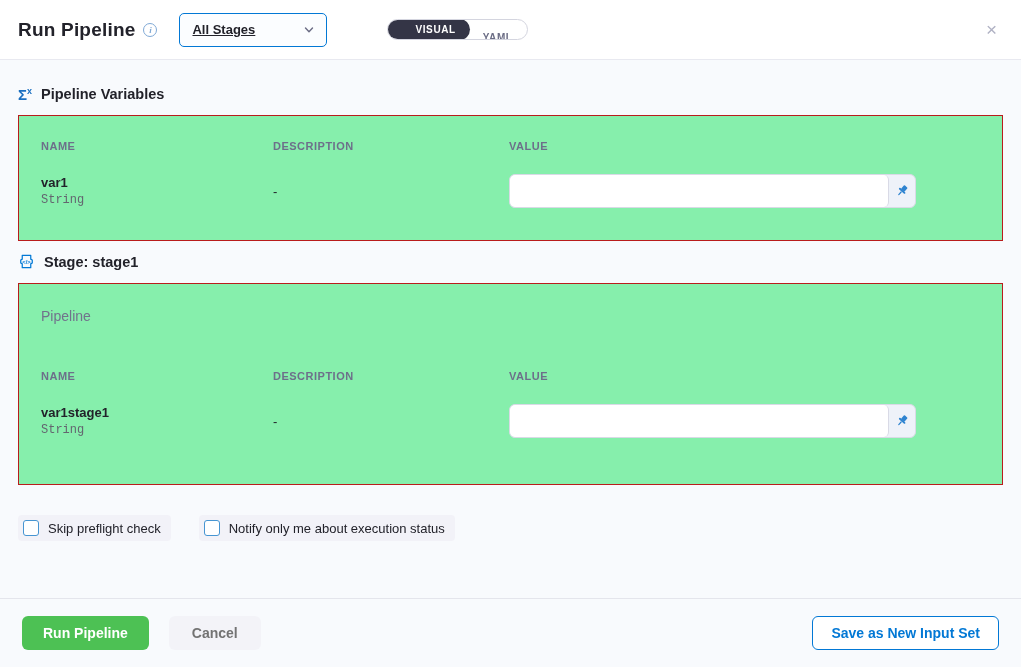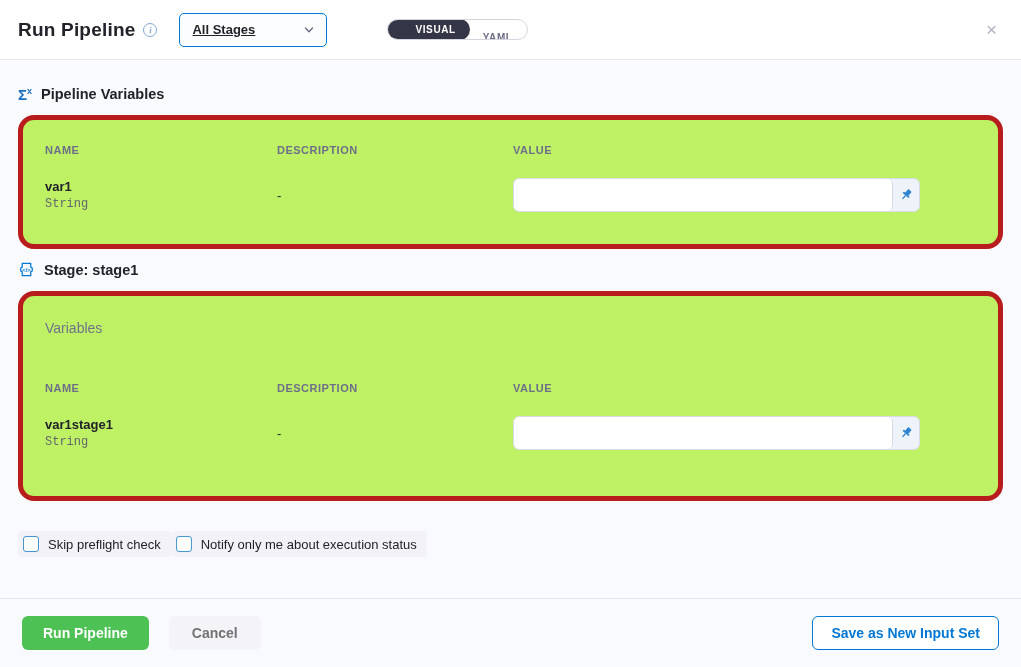--- a/index.html
+++ b/index.html
@@ -29,38 +29,38 @@
              padding:2px 4px; margin-right:2px; }
 
   
   .content { flex:1 1 auto; background:#f8fafd; padding:14px 18px 0; overflow:hidden; }
   .sect-head { display:flex; align-items:center; gap:9px; margin-top:12px; }
   .sect-head .txt { font-size:14.5px; font-weight:600; color:#22222a; }
   .sigma { color:#1b6fc0; font-weight:bold; font-size:15px; line-height:1; }
   .sigma sup { font-size:9px; font-weight:bold; }
   .stage-ic { width:17px; height:17px; display:block; }
 
-  .card { background:#bef264; border:5px solid #b91c1c; border-radius:16px; margin-top:13px; padding:24px 22px 26px; }
+  .card { background:#86efac; border:1px solid #b91c1c; border-radius:0; margin-top:13px; padding:24px 22px 26px; }
   .card-sub { font-size:14px; color:#71738c; margin-bottom:46px; }
 
   .var-table { display:grid; grid-template-columns:232px 236px 1fr; align-items:center; }
   .th { font-size:11px; font-weight:bold; letter-spacing:.5px; color:#6d6f8a; }
   .trow { margin-top:22px; }
   .vname { font-size:13px; font-weight:bold; color:#22222a; }
   .vtype { font-size:12px; color:#63656f; margin-top:3px;font-family:Liberation Mono, monospace; }
   .vdesc { font-size:13px; color:#22222a; }
 
   .input-group { display:flex; max-width:407px; height:34px; border:1px solid #d9dae6; border-radius:6px;
                  background:#eef2f9; overflow:hidden; }
   .input-group input { flex:1 1 auto; border:none; border-right:1px solid #d9dae6; border-radius:5px;
                        background:#fff; outline:none; padding:0 10px; font-size:13px;
                        font-family:"Liberation Sans", sans-serif; }
   .pin-btn { flex:0 0 26px; display:flex; align-items:center; justify-content:center; cursor:pointer; }
 
-  .checks { display:flex; align-items:center; gap:0; margin-top:30px; }
+  .checks { display:flex; align-items:center; gap:28px; margin-top:30px; }
   .check-item { display:flex; align-items:center; gap:9px; background:#f2f2f8; border-radius:4px;
                 padding:5px 10px 5px 5px; cursor:pointer; }
   .cbox { width:16px; height:16px; border:1.5px solid #4795d2; border-radius:3px; background:#fff; }
   .check-item .clabel { font-size:13px; color:#22222a; }
 
   
   .ftr { flex:0 0 69px; background:#f8fafd; border-top:1px solid #e4e5ec; display:flex; align-items:center;
          padding:0 22px; }
   .btn { height:34px; border-radius:6px; font-size:14px; font-weight:bold; display:inline-flex;
          align-items:center; justify-content:center; cursor:pointer; border:none;
@@ -128,21 +128,21 @@
 
     <div class="sect-head" style="">
       <svg class="stage-ic" viewBox="0 0 18 18">
         <path d="M2.5 4.5 h4 l1-1.6 h3 l1 1.6 h4 v9 h-4 l-1 1.6 h-3 l-1-1.6 h-4 z" fill="none" stroke="#0278d5" stroke-width="1.3" stroke-linejoin="round" transform="rotate(-90 9 9)"></path>
         <text x="9" y="11.4" font-size="6.2" font-weight="bold" fill="#0278d5" text-anchor="middle" font-family="Liberation Sans, sans-serif">&lt;/&gt;</text>
       </svg>
       <span class="txt">Stage: stage1</span>
     </div>
 
     <div class="card" style="padding-bottom:46px;">
-      <div class="card-sub">Variables</div>
+      <div class="card-sub">Pipeline</div>
       <div class="var-table">
         <span class="th">NAME</span>
         <span class="th">DESCRIPTION</span>
         <span class="th">VALUE</span>
 
         <div class="trow">
           <div class="vname">var1stage1</div>
           <div class="vtype">String</div>
         </div>
         <div class="trow vdesc">-</div>

